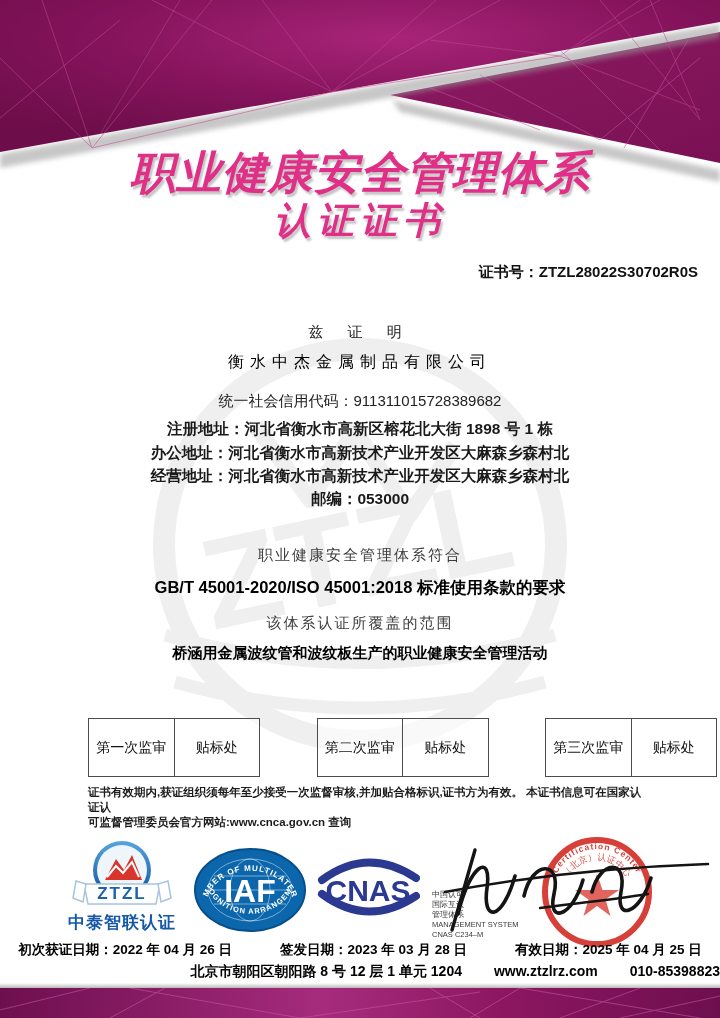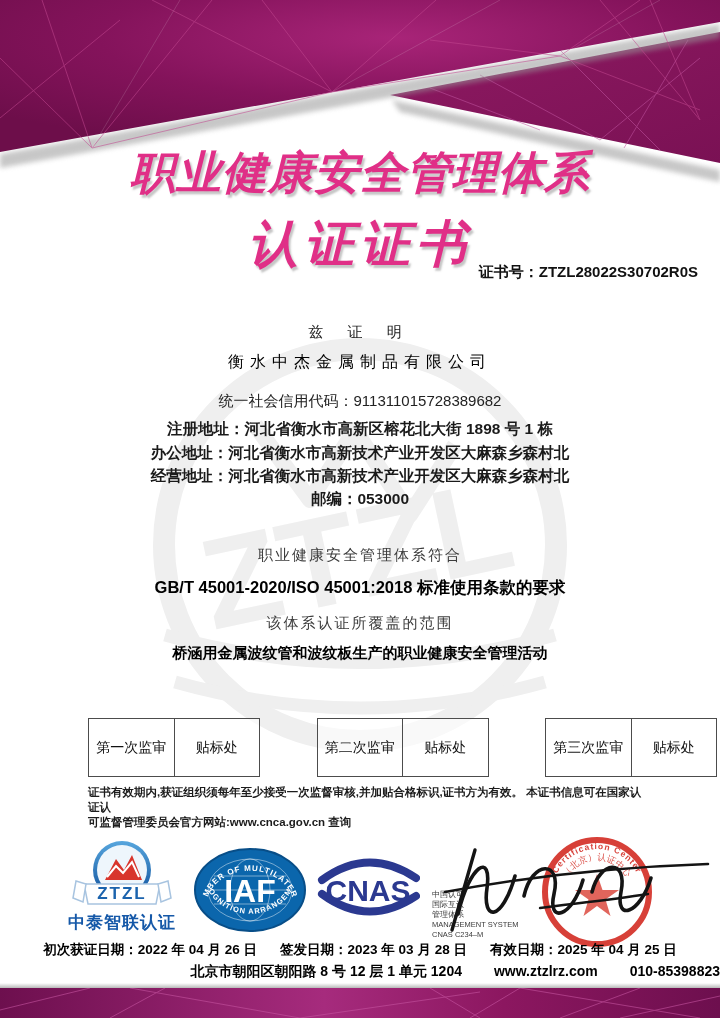--- a/index.html
+++ b/index.html
@@ -12,21 +12,21 @@
 
   
   #header-svg{position:absolute; top:0; left:0;}
   .doc-title{
     position:absolute; left:0; width:720px; text-align:center;
     font-family:"Liberation Serif", serif; font-weight:900; color:#e02f87;
     text-shadow:2px 3px 2px rgba(90,90,90,.35);
     font-style:italic;
   }
   #title1{top:143px; font-size:45px; letter-spacing:1px;}
-  #title2{top:211px; font-size:50px; letter-spacing:6px;}
+  #title2{top:196px; font-size:37px; letter-spacing:6px;}
   .certno{
     position:absolute; top:263px; right:22px;
     font-size:15px; font-weight:bold; color:#111;
   }
 
   
   #watermark{position:absolute; left:105px; top:330px; z-index:0;}
 
   
   .bodytxt{position:absolute; z-index:2;}
@@ -76,21 +76,21 @@
     position:absolute; left:432px; top:14px; line-height:10px;
     font-size:8px; color:#3a3a3a;margin-top:36px;
   }
   .accred .en{font-size:7.5px; letter-spacing:0;}
   #stamp-svg{position:absolute; left:536px; top:-10px;}
   #signature-svg{position:absolute; left:420px; top:-6px;}
 
   
   .dates-row{
     position:absolute; top:941px; left:0; width:720px; z-index:2;
-    display:flex; justify-content:center; gap:23px;
+    display:flex; justify-content:center; gap:48px;
     font-size:13.5px; font-weight:bold; color:#000;
   }
   .contact-row{
     position:absolute; top:963px; left:0; width:720px; z-index:2;
     display:flex; justify-content:flex-end; gap:32px;
     font-size:14px; font-weight:bold; color:#000;
   }
   .bar-shadow{
     position:absolute; top:983px; left:0; width:720px; height:5px;
     background:linear-gradient(to bottom, rgba(0,0,0,0), rgba(0,0,0,.28));

